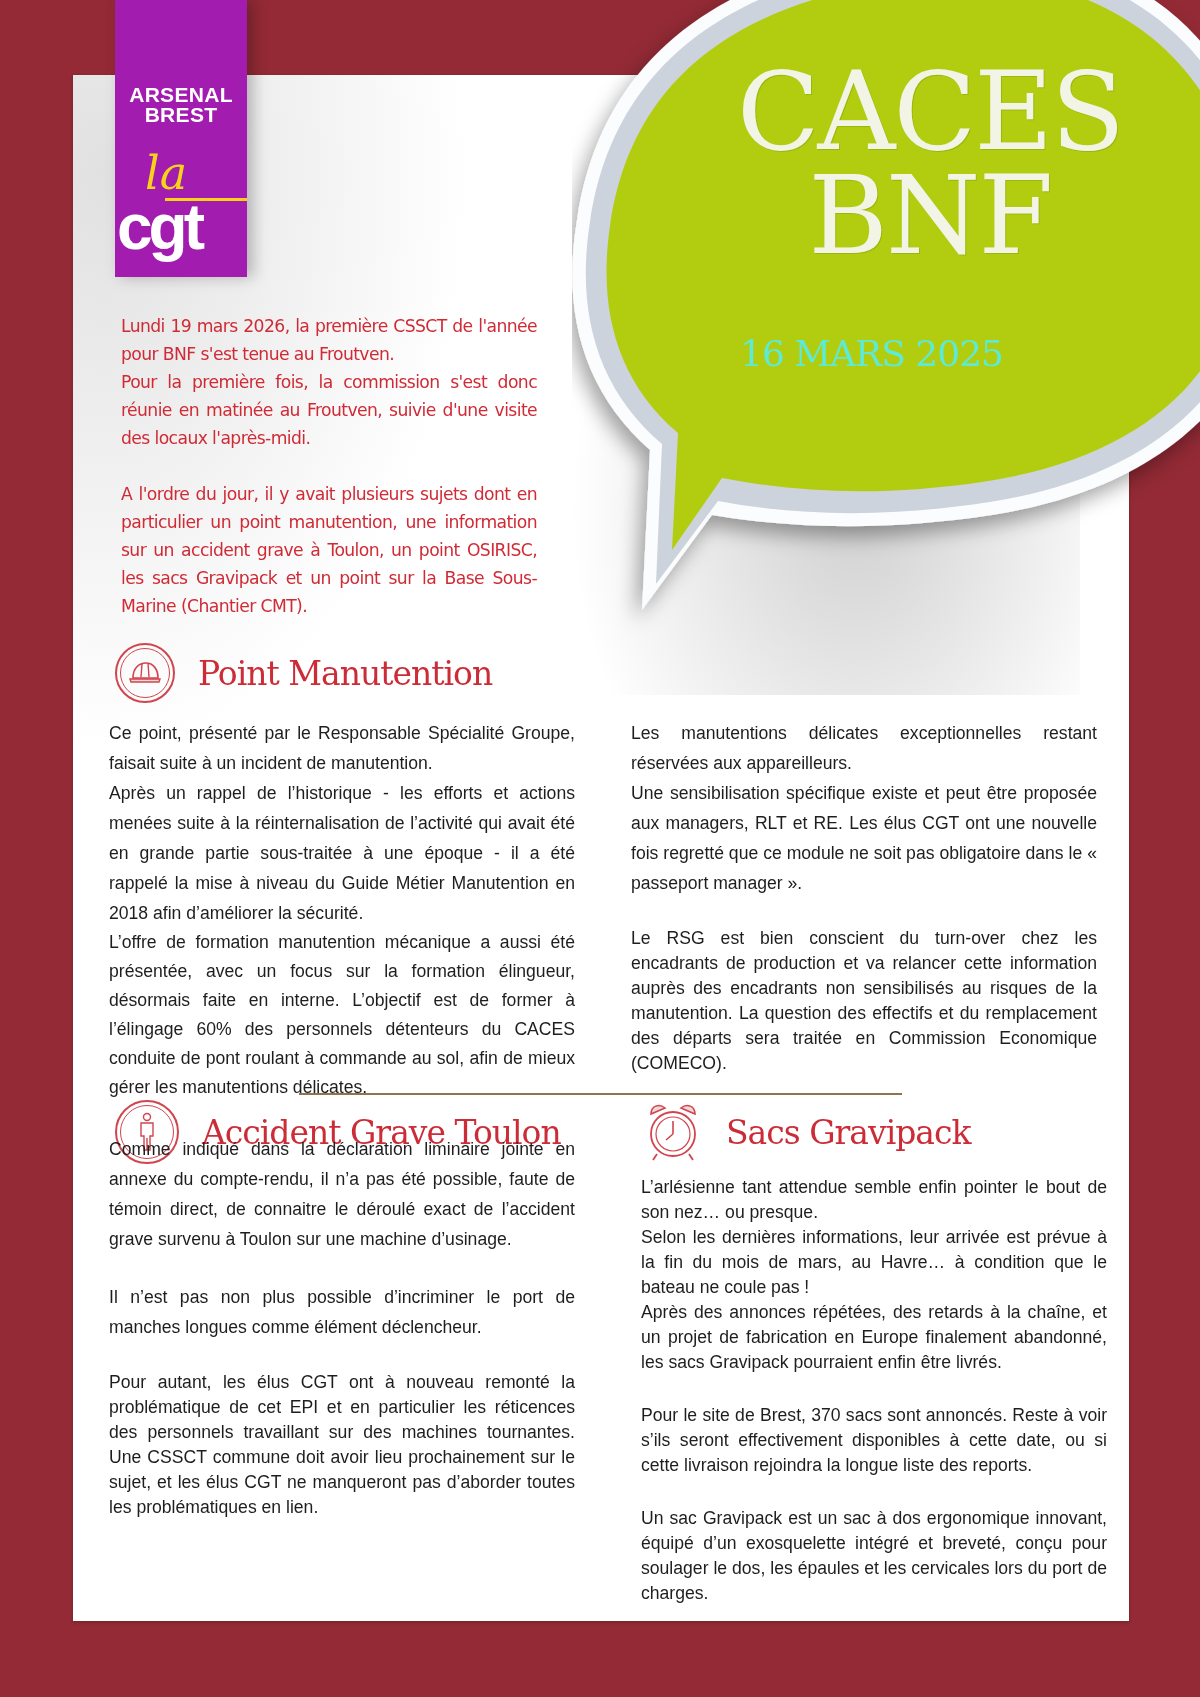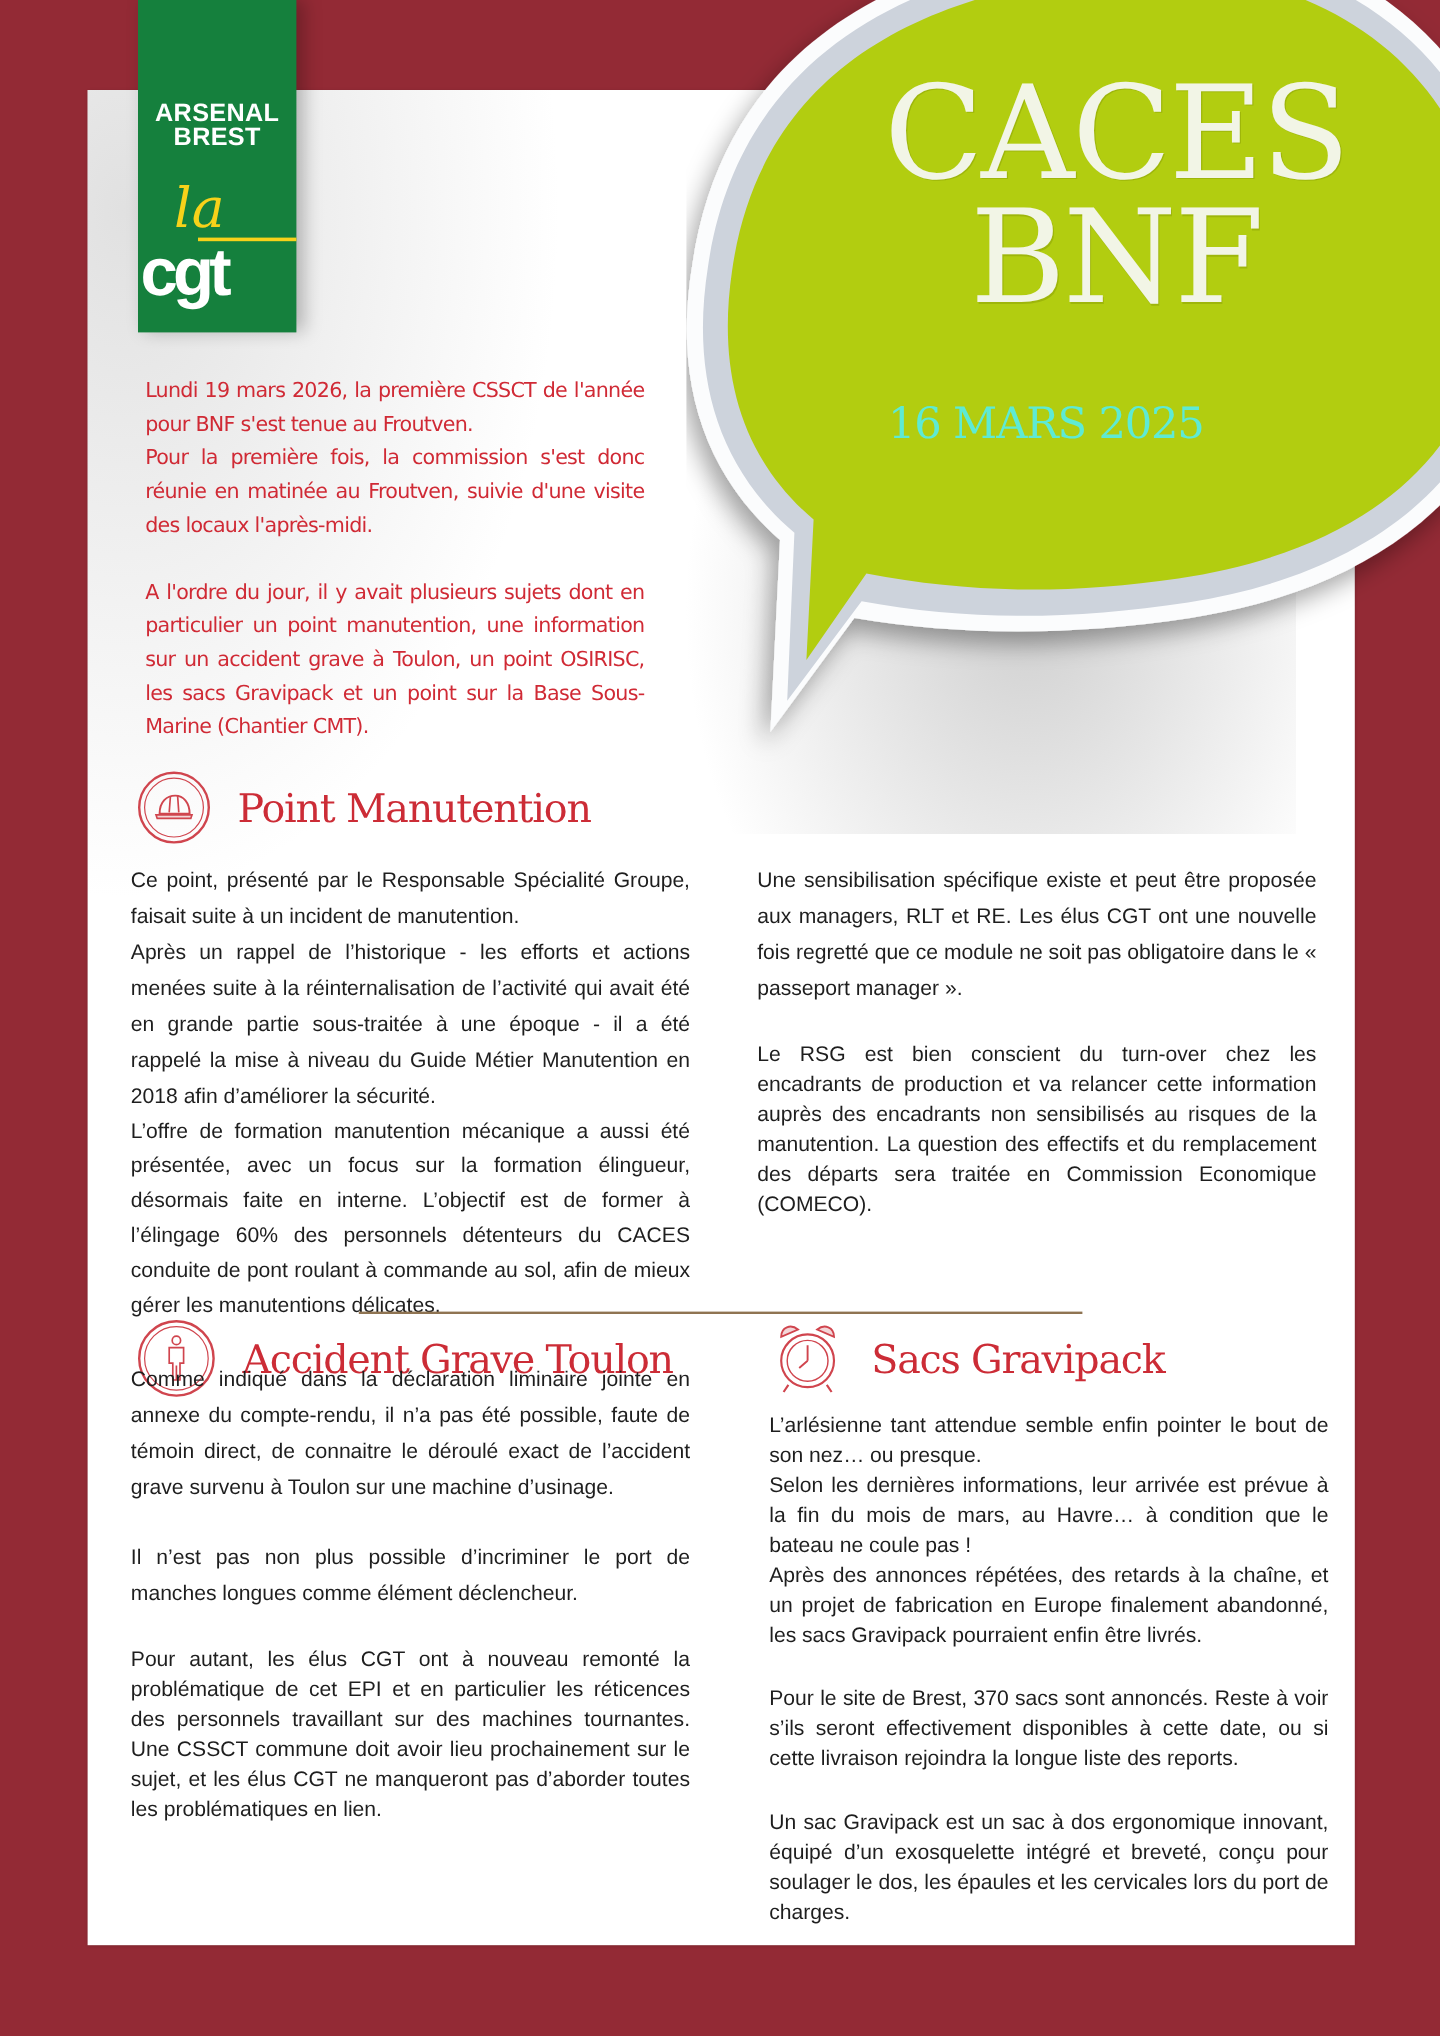--- a/index.html
+++ b/index.html
@@ -19,40 +19,40 @@
     pointer-events:none;
   }
   .curve-shade {
     position:absolute; left:520px; top:75px; width:560px; height:620px;
     background: radial-gradient(ellipse at 60% 70%, rgba(170,170,170,0.55) 0%, rgba(255,255,255,0) 60%);
     pointer-events:none;
   }
   
   .logo {
     position:absolute; left:115px; top:0; width:132px; height:277px;
-    background:#15803d;
+    background:#a21caf;
     box-shadow: 6px 0 14px rgba(0,0,0,0.25);
   }
   .logo .l1, .logo .l2 {
     position:absolute; left:0; width:132px; text-align:center;
     color:#fff; font-weight:bold; font-size:21px; letter-spacing:0.3px; line-height:22px;
   }
   .logo .l1 { top:84px; }
   .logo .l2 { top:104px; }
   .logo .la {
     position:absolute; left:30px; top:150px;
     font-family:"DejaVu Serif", serif; font-style:italic;
     color:#f7d21a; font-size:46px; line-height:46px;
   }
   .logo .la-line {
     position:absolute; left:50px; top:198px; width:82px; height:3px; background:#f7d21a;
   }
   .logo .cgt {
     position:absolute; left:2px; top:187px; width:130px; text-align:left;
-    color:#fff; font-weight:bold; font-size:56px; line-height:80px; letter-spacing:-4px;
+    color:#fff; font-weight:bold; font-size:64px; line-height:80px; letter-spacing:-4px;
   }
   
   .bubble-outer {
     position:absolute; left:572px; top:-70px; width:700px; height:720px;
   }
   .title {
     position:absolute; left:700px; top:60px; width:460px; text-align:center;
     font-family:"DejaVu Serif", serif; color:#f2f5e6;
     font-size:108px; line-height:104px; font-weight:normal;
     text-shadow: 1px 1px 0 rgba(120,140,0,0.35);
@@ -149,20 +149,21 @@
   <div class="sec-title">Point Manutention</div>
 </div>
 
 <div class="body lh30" style="left:109px; top:718px; width:466px;">
   <p>Ce point, présenté par le Responsable Spécialité Groupe, faisait suite à un incident de manutention.</p>
   <p>Après un rappel de l’historique - les efforts et actions menées suite à la réinternalisation de l’activité qui avait été en grande partie sous-traitée à une époque - il a été rappelé la mise à niveau du Guide Métier Manutention en 2018 afin d’améliorer la sécurité.</p>
   <p class="lh25" style="line-height:29px;">L’offre de formation manutention mécanique a aussi été présentée, avec un focus sur la formation élingueur, désormais faite en interne. L’objectif est de former à l’élingage 60% des personnels détenteurs du CACES conduite de pont roulant à commande au sol, afin de mieux gérer les manutentions délicates.</p>
 </div>
 
 <div class="body lh30" style="left:631px; top:718px; width:466px;">
+  <p>Les manutentions délicates exceptionnelles restant réservées aux appareilleurs.</p>
   <p>Une sensibilisation spécifique existe et peut être proposée aux managers, RLT et RE. Les élus CGT ont une nouvelle fois regretté que ce module ne soit pas obligatoire dans le « passeport manager ».</p>
   <div class="gap"></div>
   <p class="lh25">Le RSG est bien conscient du turn-over chez les encadrants de production et va relancer cette information auprès des encadrants non sensibilisés au risques de la manutention. La question des effectifs et du remplacement des départs sera traitée en Commission Economique (COMECO).</p>
 </div>
 
 <div class="sep"></div>
 
 <div class="sec-head" style="left:115px; top:1100px;">
   <div class="sec-icon" style="width:64px;height:64px;">
     <svg width="20" height="40" viewBox="0 0 20 40">

